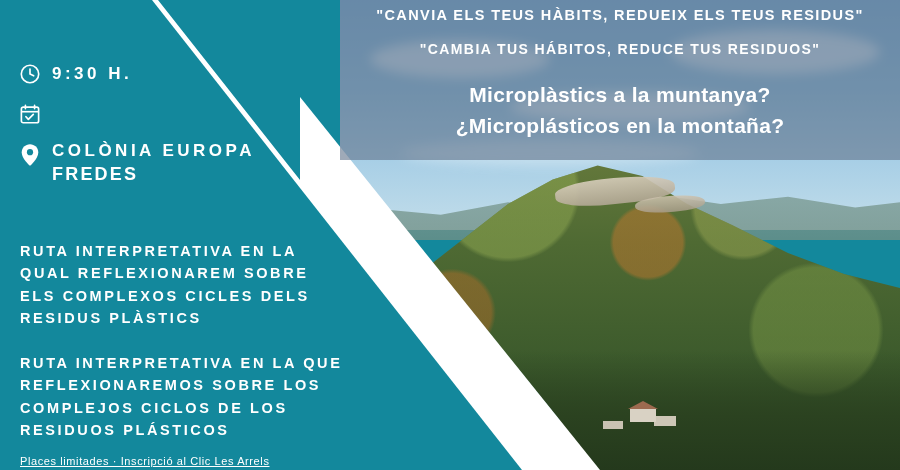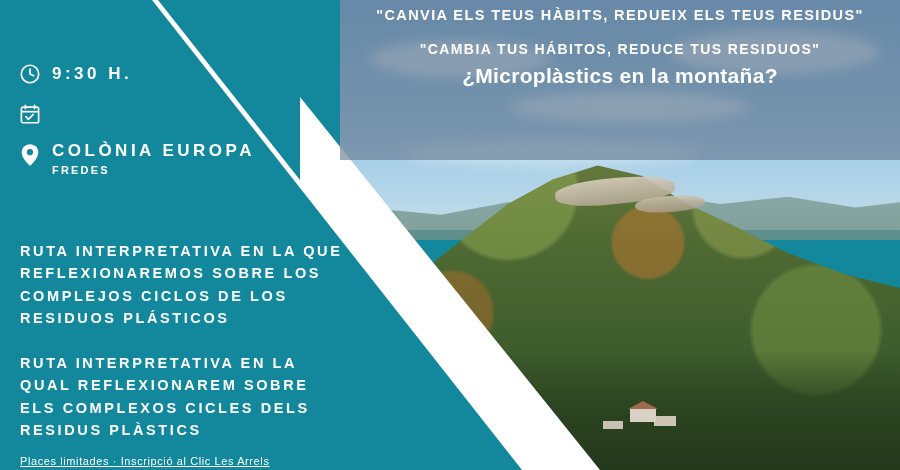--- a/index.html
+++ b/index.html
@@ -211,21 +211,21 @@
     justify-content: center;
   }
   .info-ico svg { display: block; }
   .info-text {
     font-size: 17px;
     font-weight: bold;
     letter-spacing: 3.5px;
     line-height: 1.1;
   }
   .info-sub {
-    font-size: 11px;
+    font-size: 18px;
     font-weight: bold;
     letter-spacing: 2.2px;
     margin-top: 3px;
   }
   .loc-block { display: flex; align-items: flex-start; }
   .loc-block .info-ico { margin-top: 1px; }
 
   
   .desc {
     position: absolute;
@@ -274,21 +274,22 @@
     <div class="house"></div>
   </div>
 
   <div class="teal-panel"></div>
   <div class="white-stripe"></div>
   <div class="teal-panel-2"></div>
 
   <div class="banner">
     <div class="line slogan1">"CANVIA ELS TEUS HÀBITS, REDUEIX ELS TEUS RESIDUS"</div>
     <div class="line slogan2">"CAMBIA TUS HÁBITOS, REDUCE TUS RESIDUOS"</div>
-    <div class="line title-es">¿Microplàstics en la montaña?</div>
+    <div class="line title-ca">Microplàstics a la muntanya?</div>
+    <div class="line title-es">¿Microplásticos en la montaña?</div>
   </div>
 
   <div class="info">
 
     <div class="info-row">
       <span class="info-ico">
         <svg width="22" height="22" viewBox="0 0 24 24">
           <circle cx="12" cy="12" r="9.5" fill="none" stroke="#ffffff" stroke-width="1.8"></circle>
           <path d="M12 6.5 V12 L16 14" fill="none" stroke="#ffffff" stroke-width="1.8" stroke-linecap="round"></path>
         </svg>
@@ -316,19 +317,19 @@
       </span>
       <span>
         <span class="info-text">COLÒNIA EUROPA</span>
         <div class="info-sub">FREDES</div>
       </span>
     </div>
 
   </div>
 
   <div class="desc">
+    <p>RUTA INTERPRETATIVA EN LA QUAL REFLEXIONAREM SOBRE ELS COMPLEXOS CICLES DELS RESIDUS PLÀSTICS</p>
     <p>RUTA INTERPRETATIVA EN LA QUE REFLEXIONAREMOS SOBRE LOS COMPLEJOS CICLOS DE LOS RESIDUOS PLÁSTICOS</p>
-    <p>RUTA INTERPRETATIVA EN LA QUAL REFLEXIONAREM SOBRE ELS COMPLEXOS CICLES DELS RESIDUS PLÀSTICS</p>
   </div>
 
   <div class="footnote">Places limitades · Inscripció al Clic Les Arrels</div>
 
 </div>
 
 </body></html>

